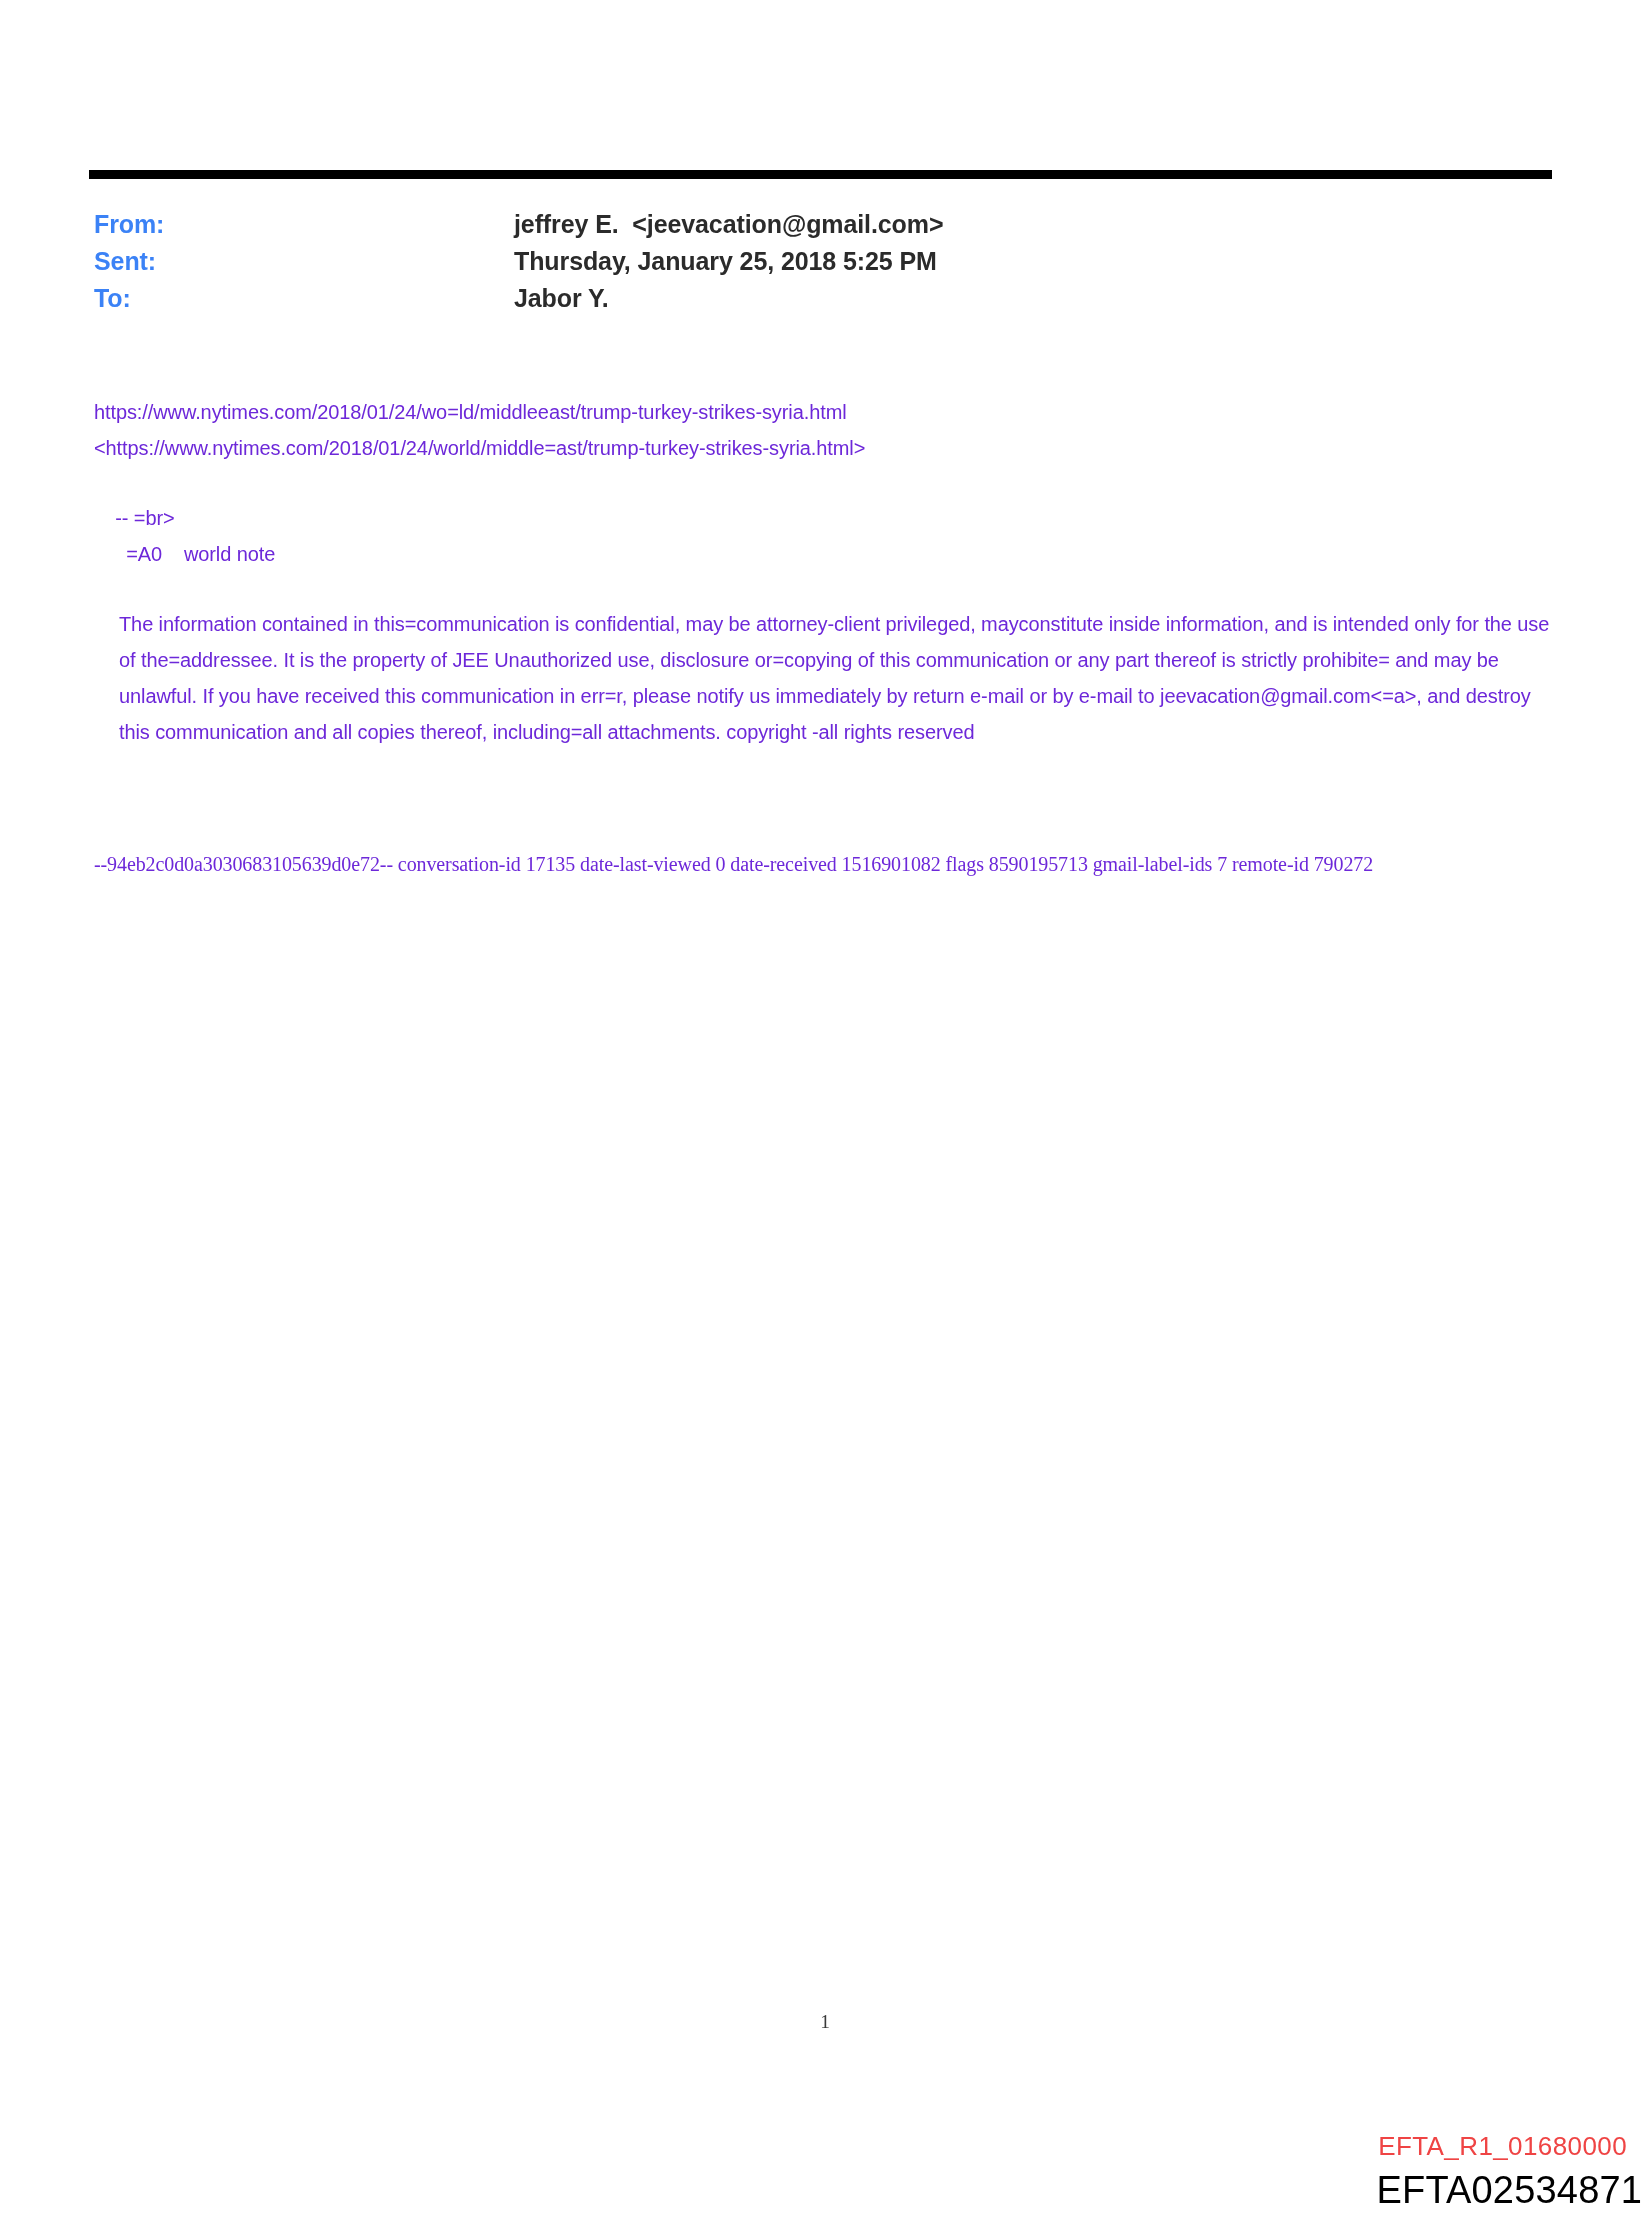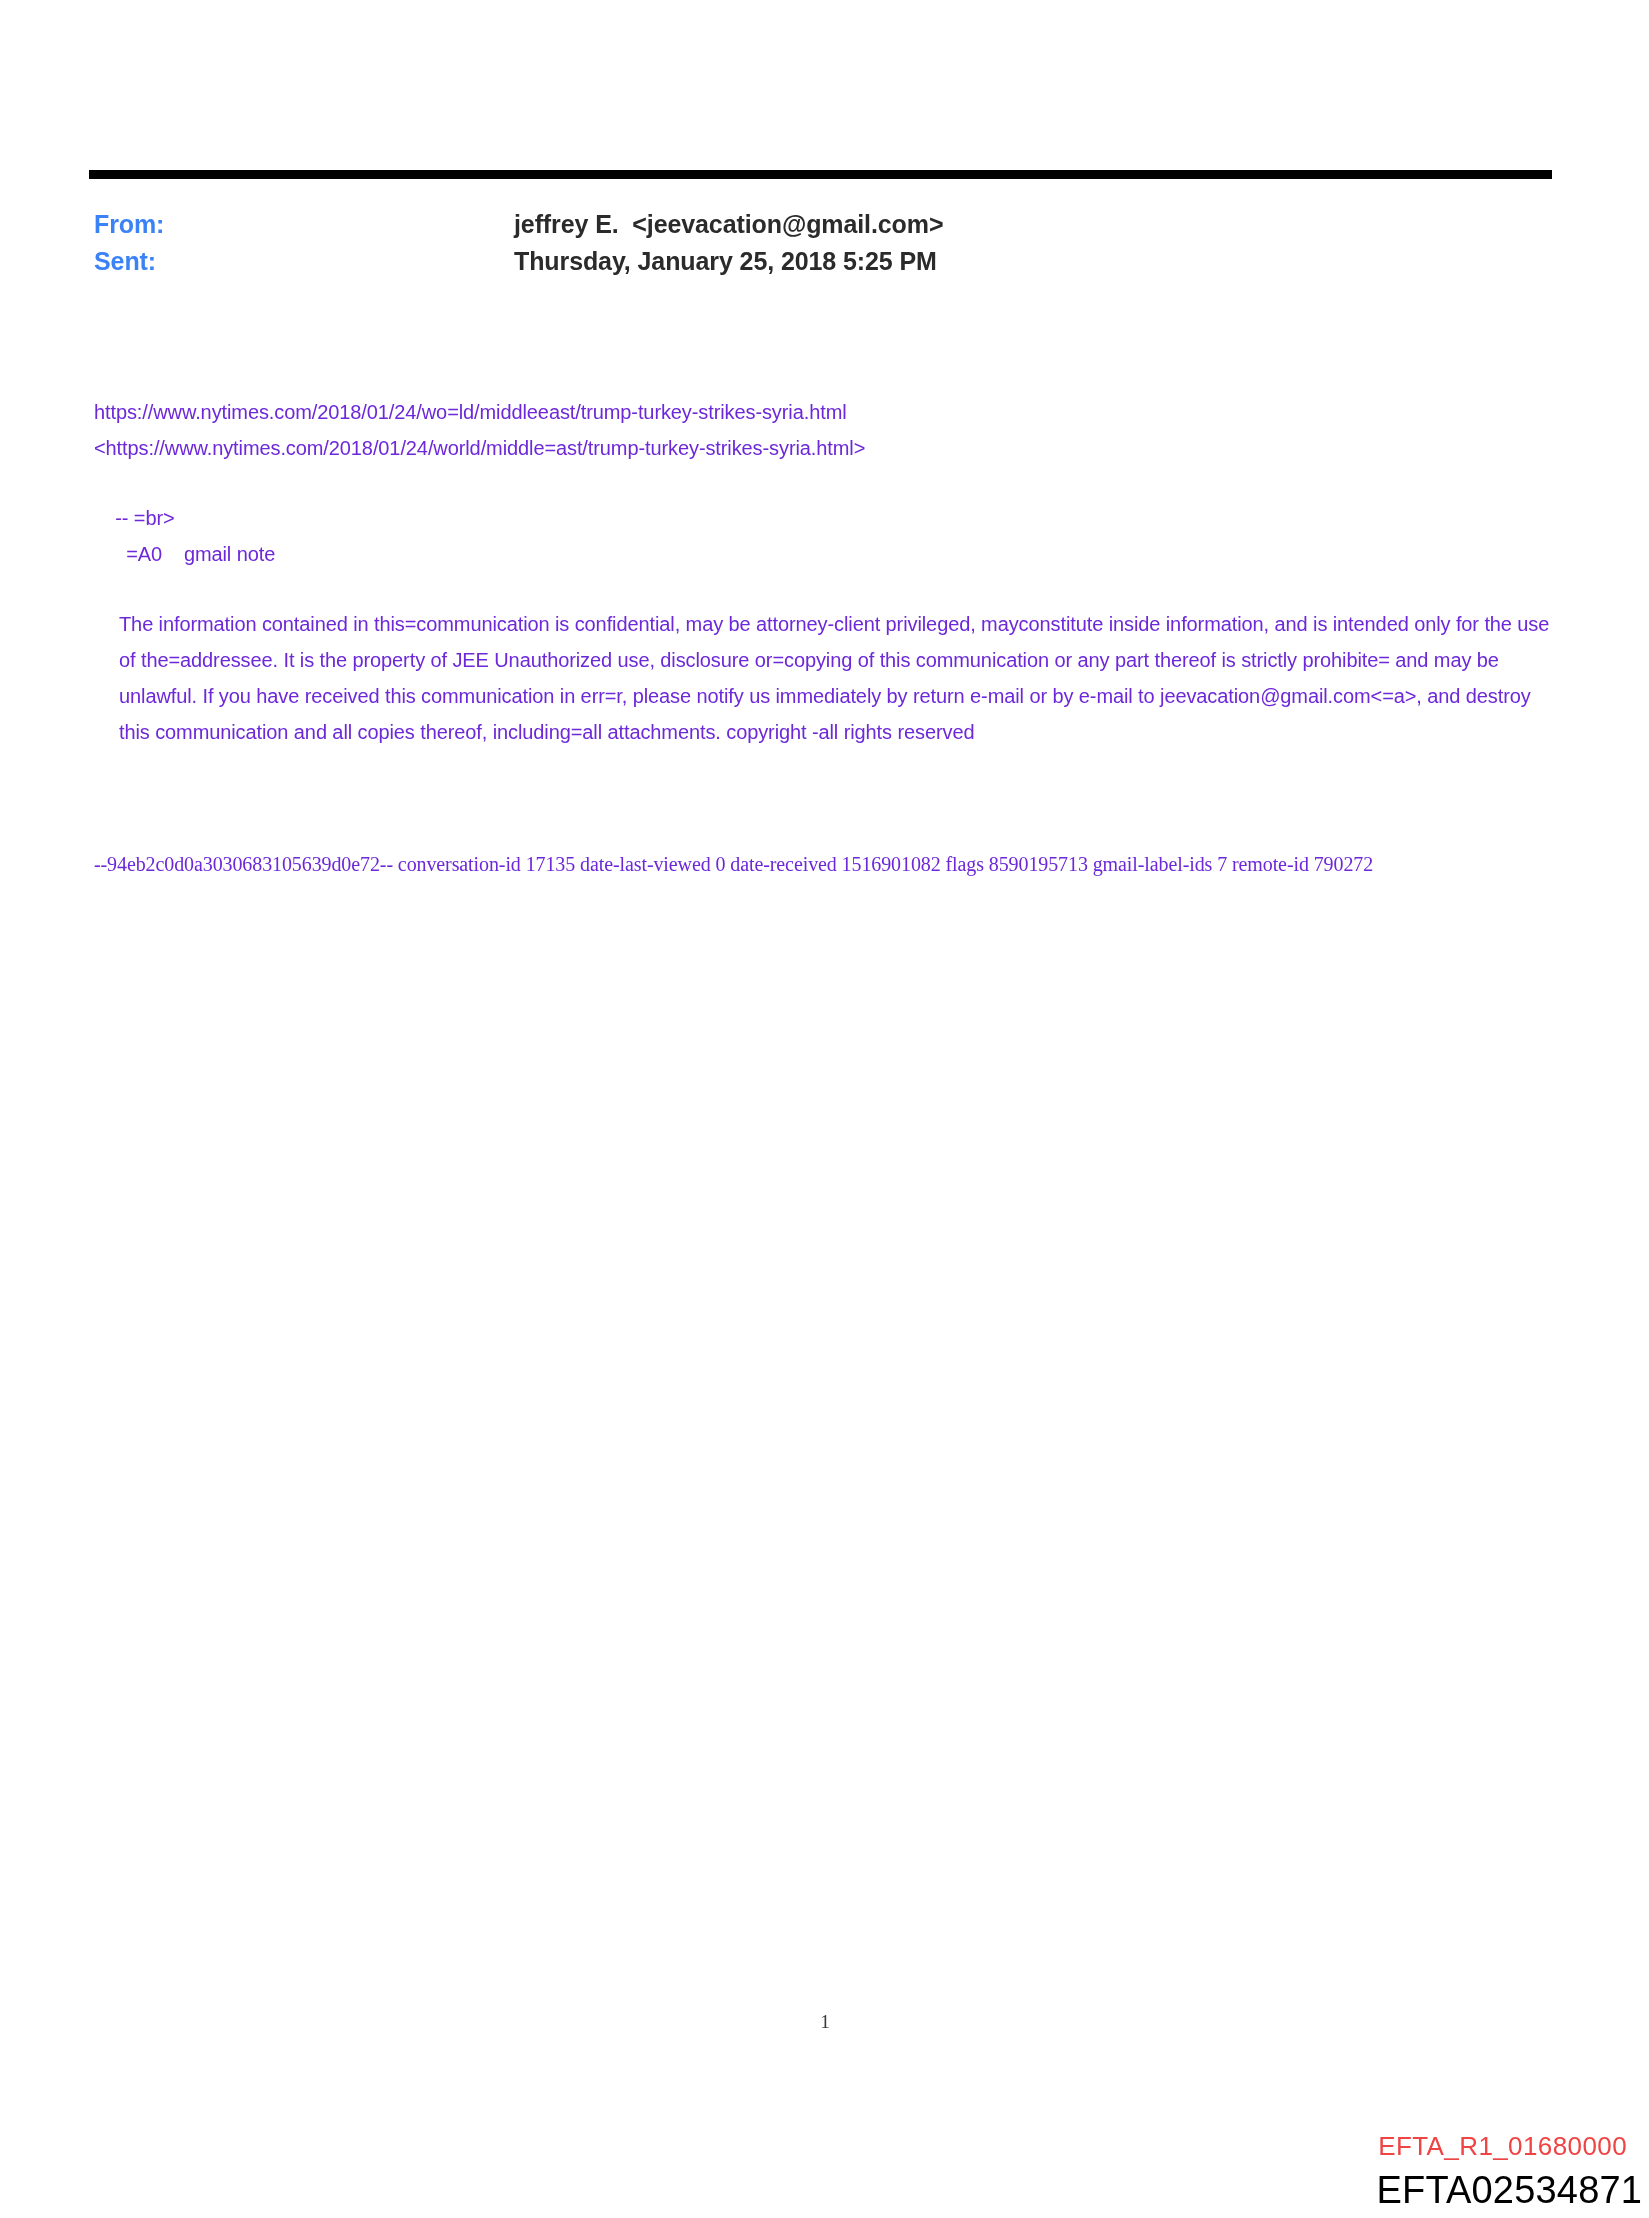--- a/index.html
+++ b/index.html
@@ -127,31 +127,35 @@
     <div class="hdr-row">
       <span class="hdr-label">From:</span>
       <span class="hdr-value">jeffrey E.  &lt;jeevacation@gmail.com&gt;</span>
     </div>
 
     <div class="hdr-row">
       <span class="hdr-label">Sent:</span>
       <span class="hdr-value">Thursday, January 25, 2018 5:25 PM</span>
     </div>
 
+    <div class="hdr-row">
+      <span class="hdr-label">To:</span>
+      <span class="hdr-value">Jabor Y.</span>
+    </div>
 
   </div>
 
   <div class="body-block block-urls">
     <div class="body-line">https://www.nytimes.com/2018/01/24/wo=ld/middleeast/trump-turkey-strikes-syria.html</div>
     <div class="body-line">&lt;https://www.nytimes.com/2018/01/24/world/middle=ast/trump-turkey-strikes-syria.html&gt;</div>
   </div>
 
   <div class="body-block block-sig">
     <div class="body-line indent-1">-- =br&gt;</div>
-    <div class="body-line indent-1">  =A0    gmail note</div>
+    <div class="body-line indent-1">  =A0    world note</div>
   </div>
 
   <div class="body-block block-notice">
     <div class="body-para">The information contained in this=communication is confidential, may be attorney-client privileged, mayconstitute inside information, and is intended only for the use of the=addressee. It is the property of JEE Unauthorized use, disclosure or=copying of this communication or any part thereof is strictly prohibite= and may be unlawful. If you have received this communication in err=r, please notify us immediately by return e-mail or by e-mail to jeevacation@gmail.com&lt;=a&gt;, and destroy this communication and all copies thereof, including=all attachments. copyright -all rights reserved</div>
   </div>
 
   <div class="body-block block-meta">
     <div class="body-para">--94eb2c0d0a3030683105639d0e72-- conversation-id 17135 date-last-viewed 0 date-received 1516901082 flags 8590195713 gmail-label-ids 7 remote-id 790272</div>
   </div>
 

